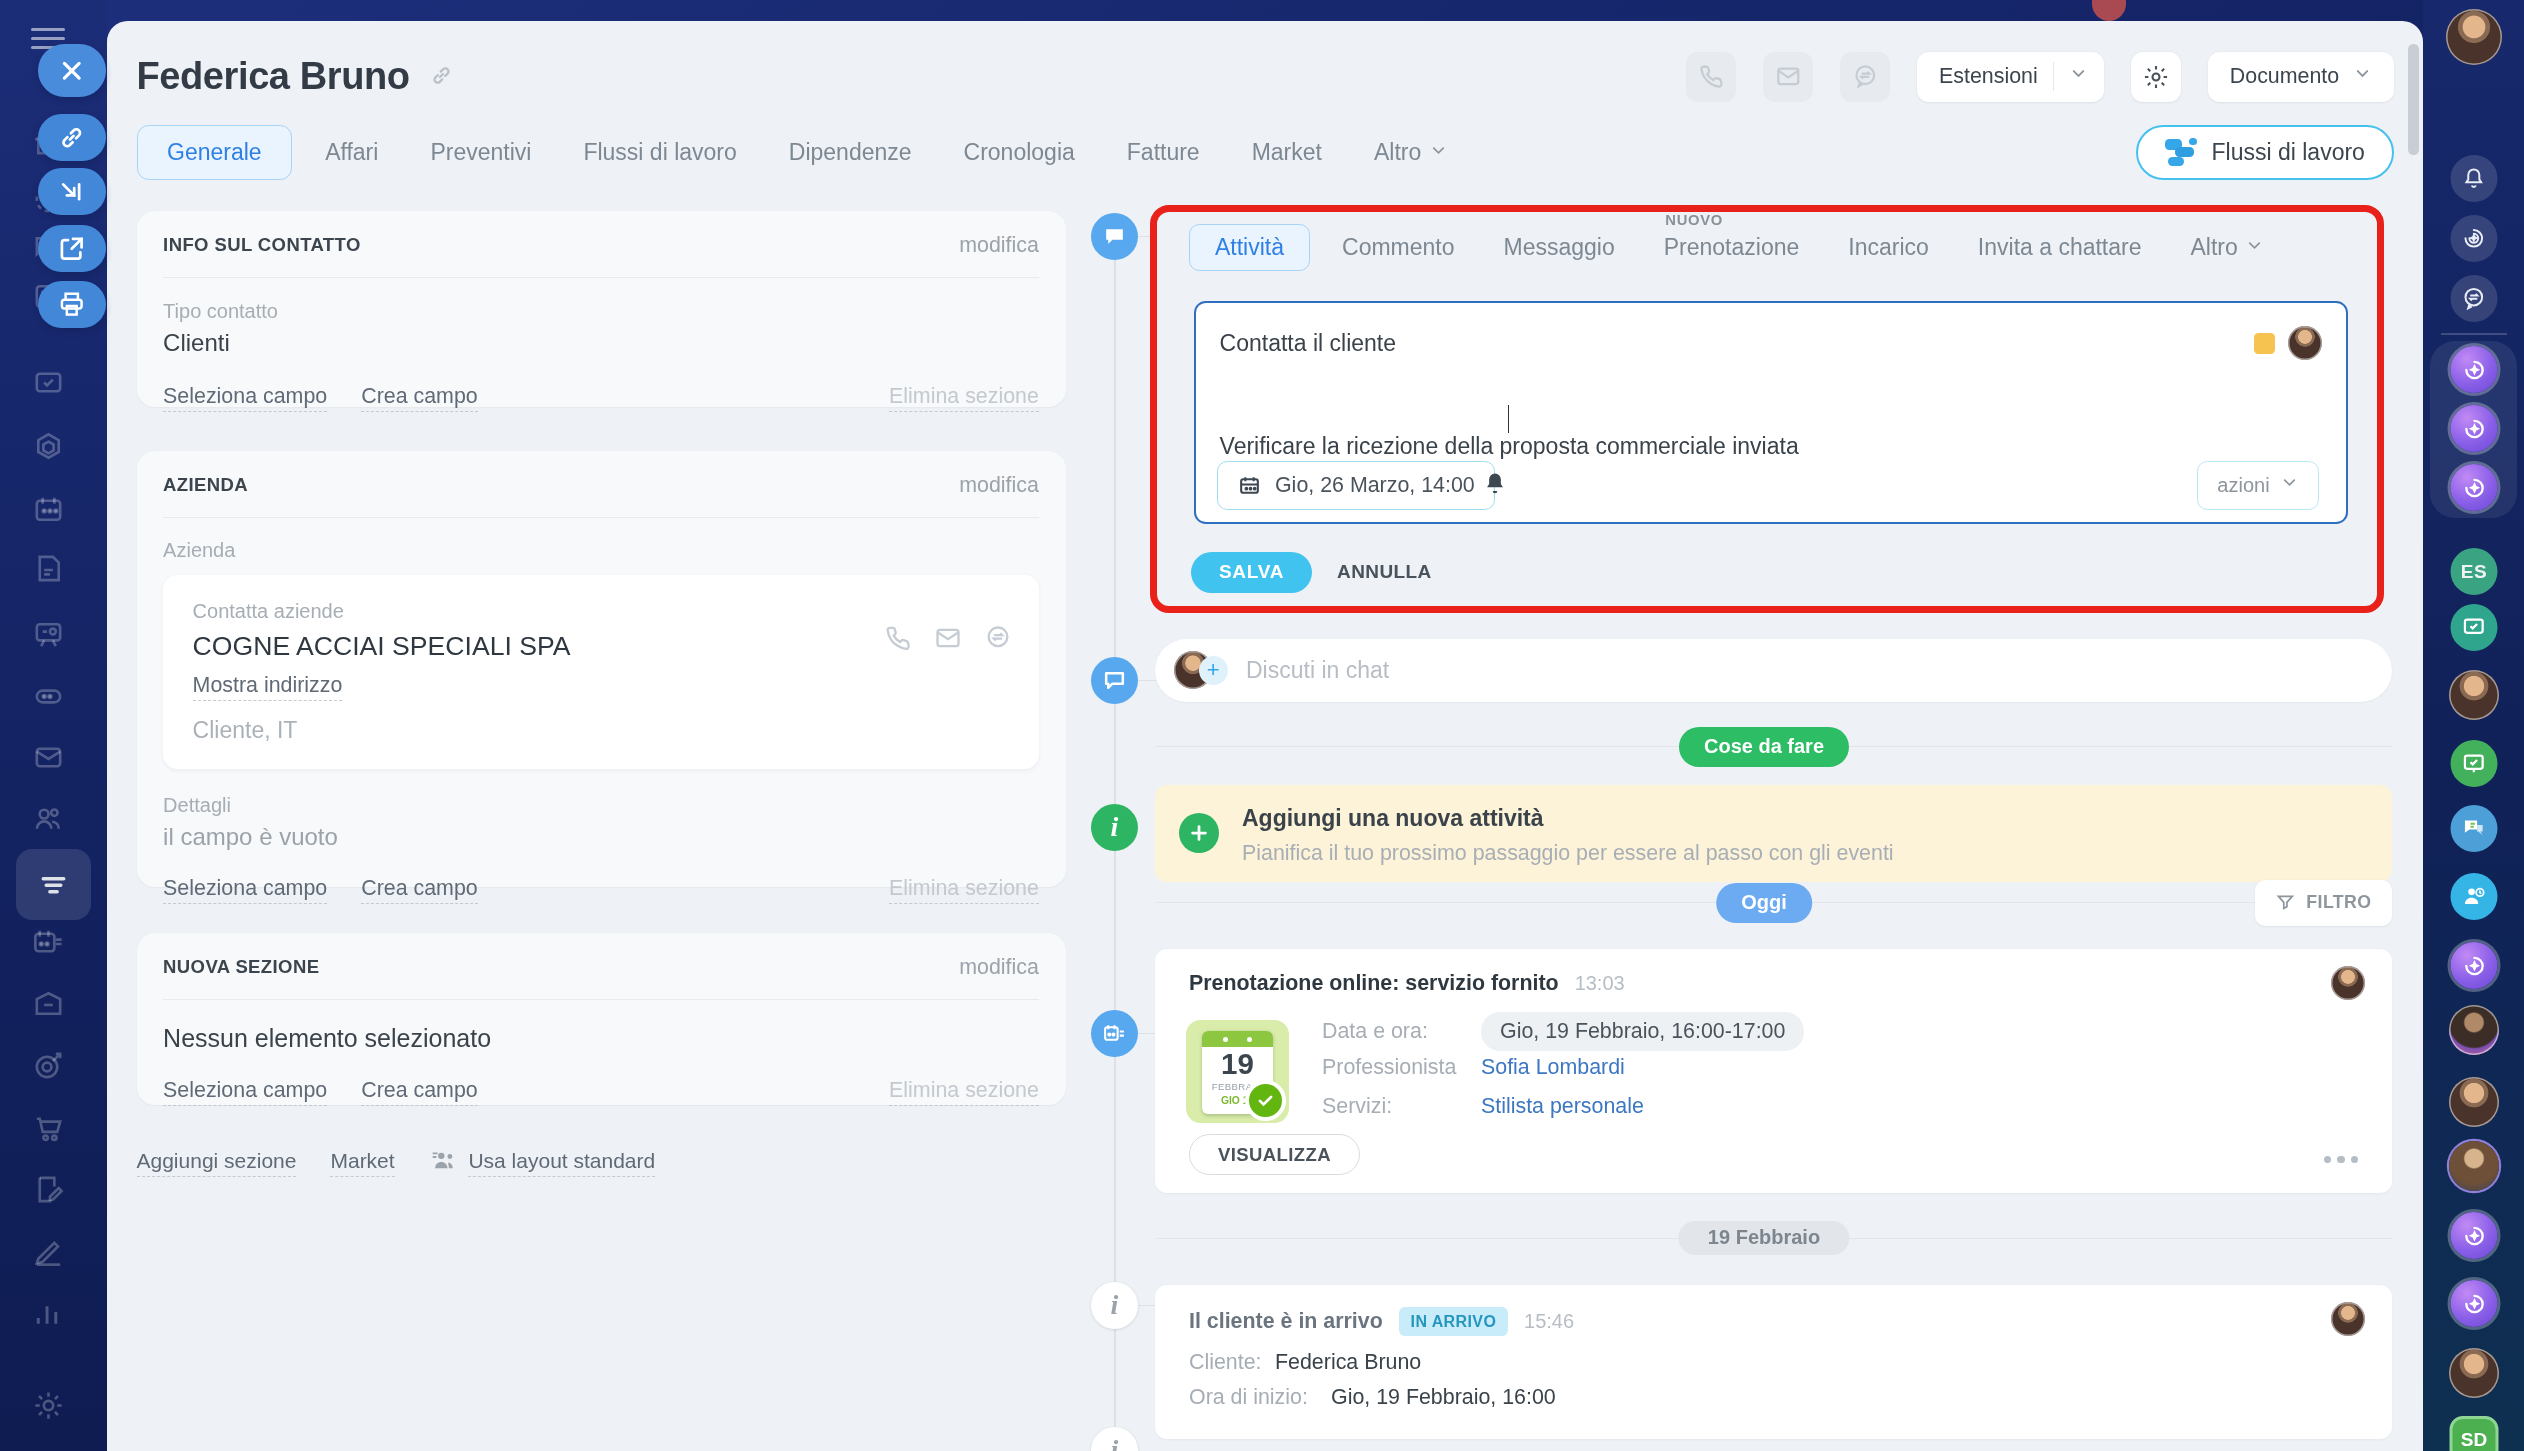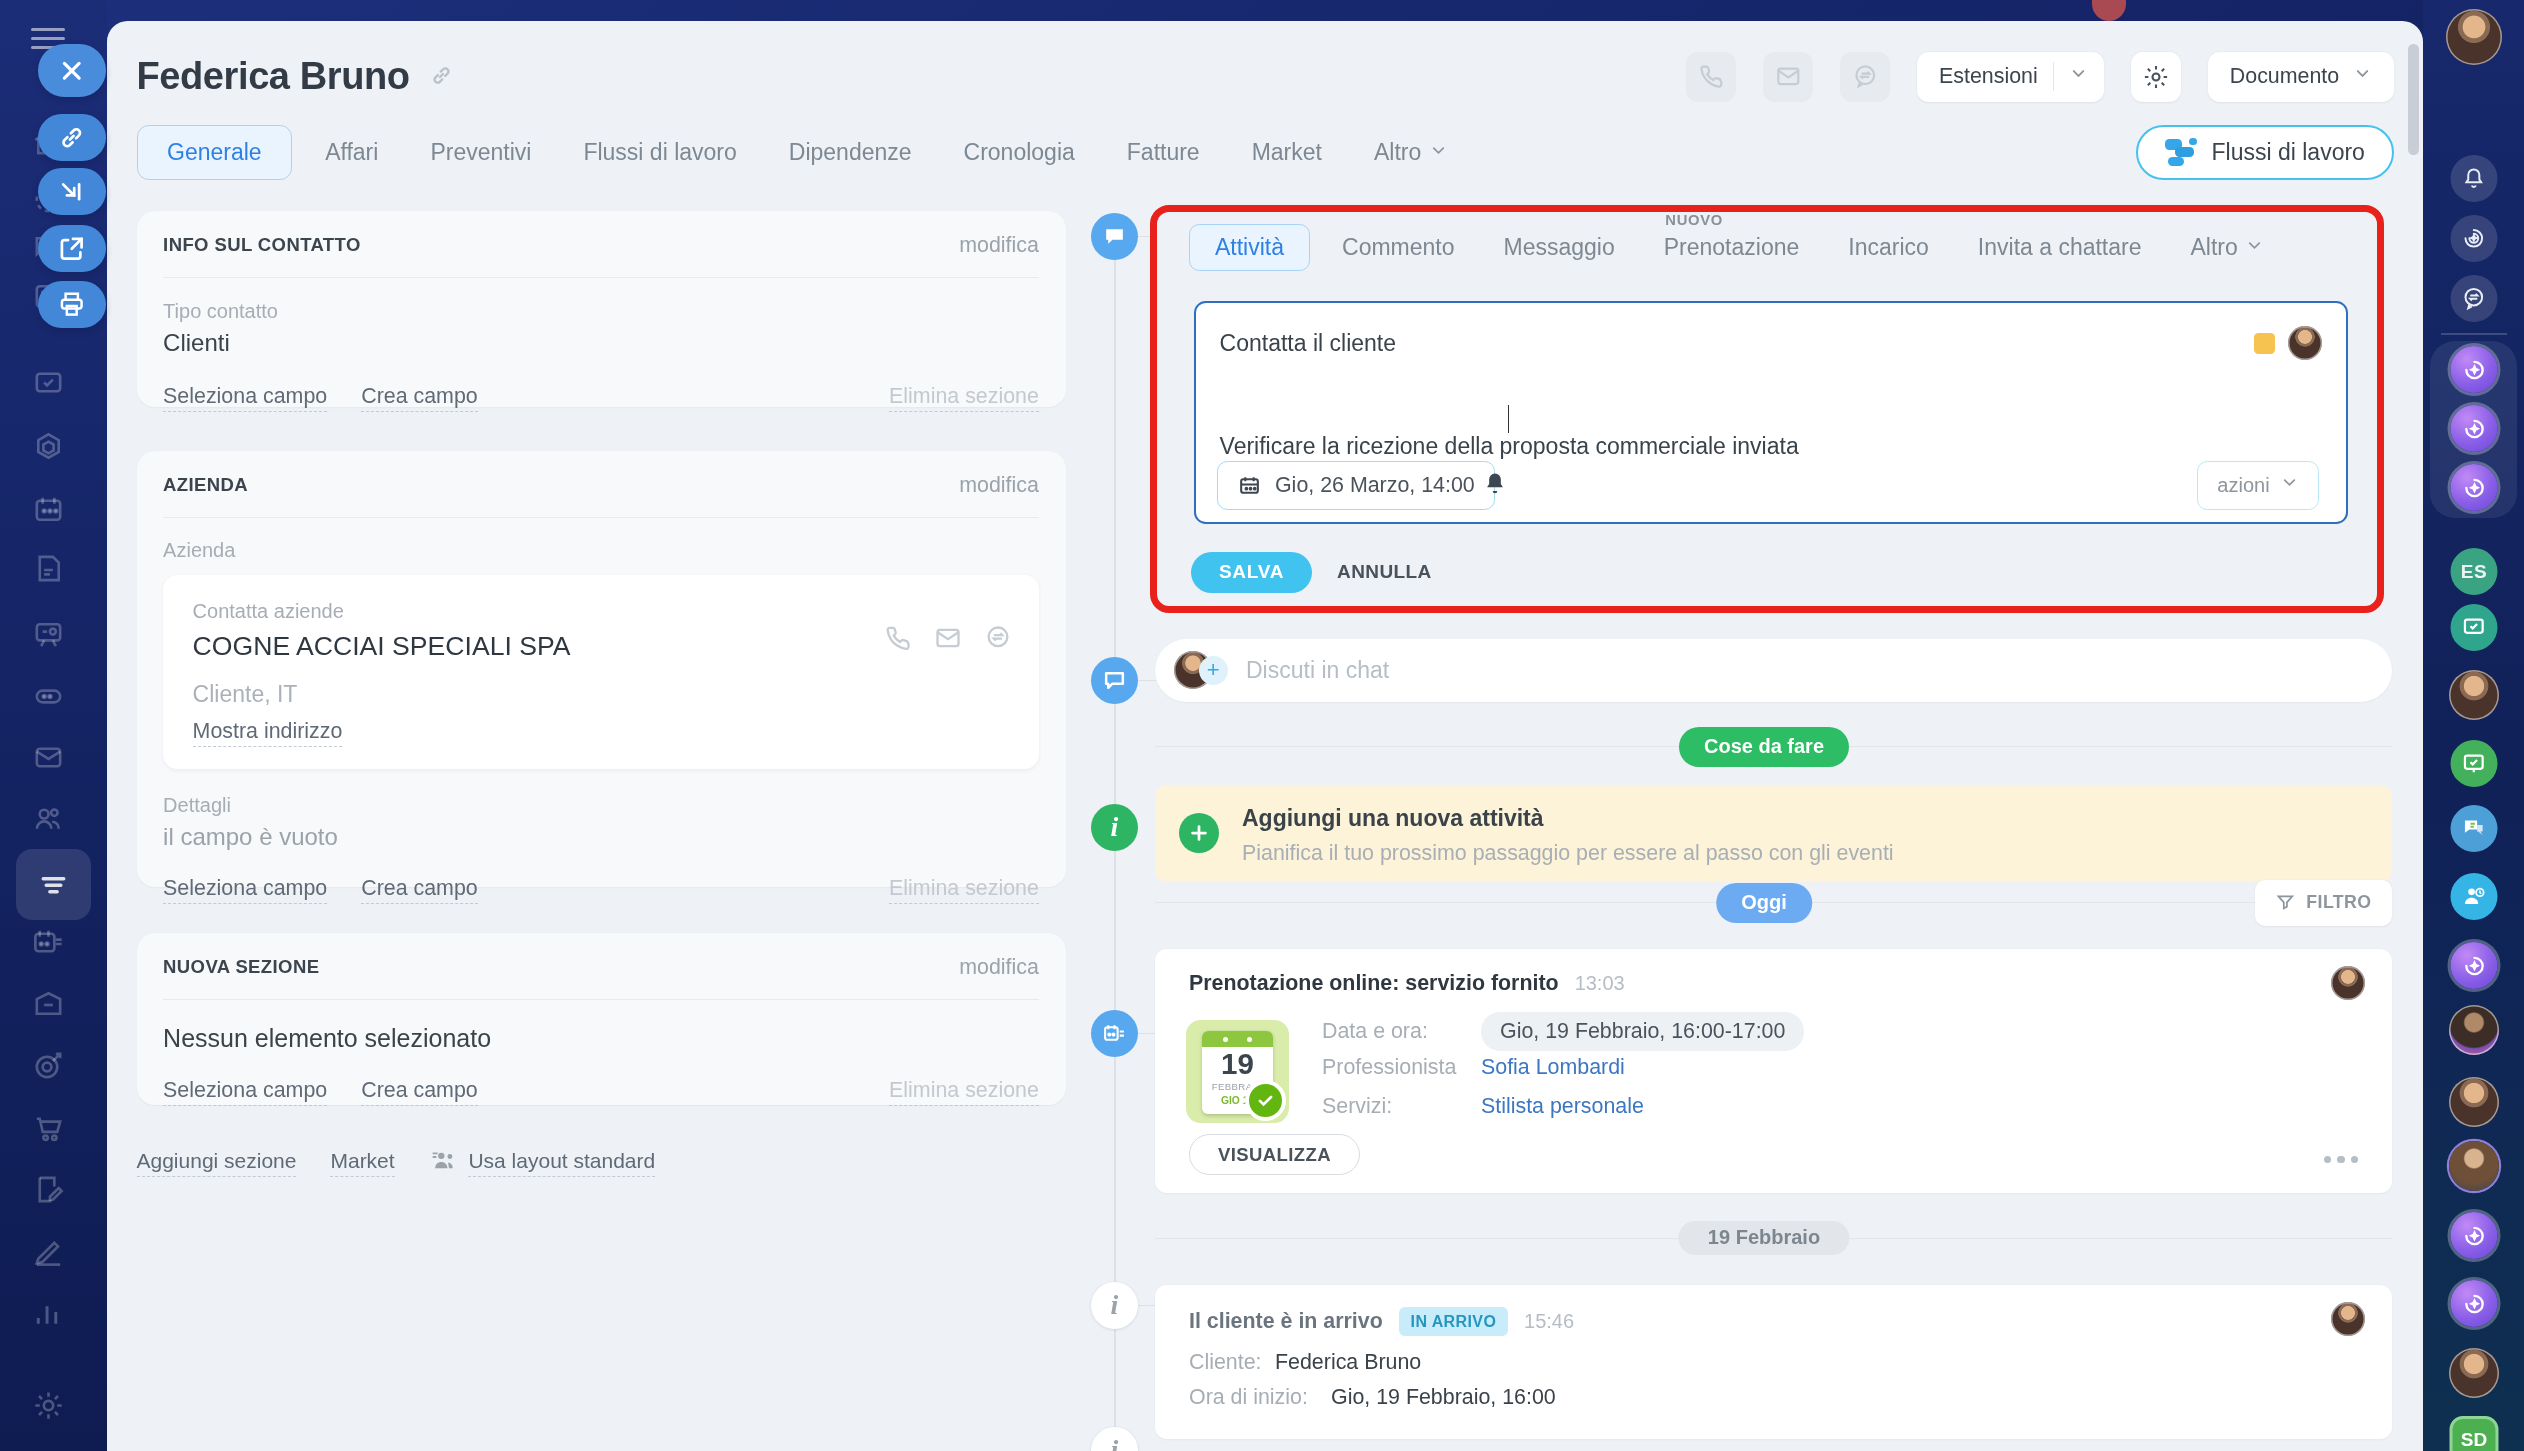--- a/index.html
+++ b/index.html
@@ -489,22 +489,22 @@
                 </svg></span>
             <span><svg viewBox="0 0 24 24" fill="none" stroke="currentColor" stroke-width="2">
                   <rect x="3" y="5" width="18" height="14" rx="2"></rect>
                   <path d="M3 7l9 6 9-6"></path>
                 </svg></span>
             <span><svg viewBox="0 0 24 24" fill="none" stroke="currentColor" stroke-width="2">
                   <circle cx="12" cy="11" r="8"></circle>
                   <path d="M8.5 9.5h7l-1.6-1.6M15.5 12.5h-7l1.6 1.6"></path>
                 </svg></span>
           </div>
+          <div style="margin-top:11.8px"><span class="dashed" style="font-size:21.4px;color:#5f6a76">Mostra indirizzo</span></div>
           <div style="font-size:23px;color:#aab1b8;margin-top:19px">Cliente, IT</div>
-          <div style="margin-top:11.8px"><span class="dashed" style="font-size:21.4px;color:#5f6a76">Mostra indirizzo</span></div>
         </div>
         <div class="f-label" style="margin-top:25px">Dettagli</div>
         <div style="font-size:24px;color:#9aa2aa;margin-top:5.9px">il campo è vuoto</div>
         <div class="links-row" style="margin-top:25px">
           <span class="dashed">Seleziona campo</span>
           <span class="dashed">Crea campo</span>
           <span class="dashed link-muted">Elimina sezione</span>
         </div>
       </section>
 

